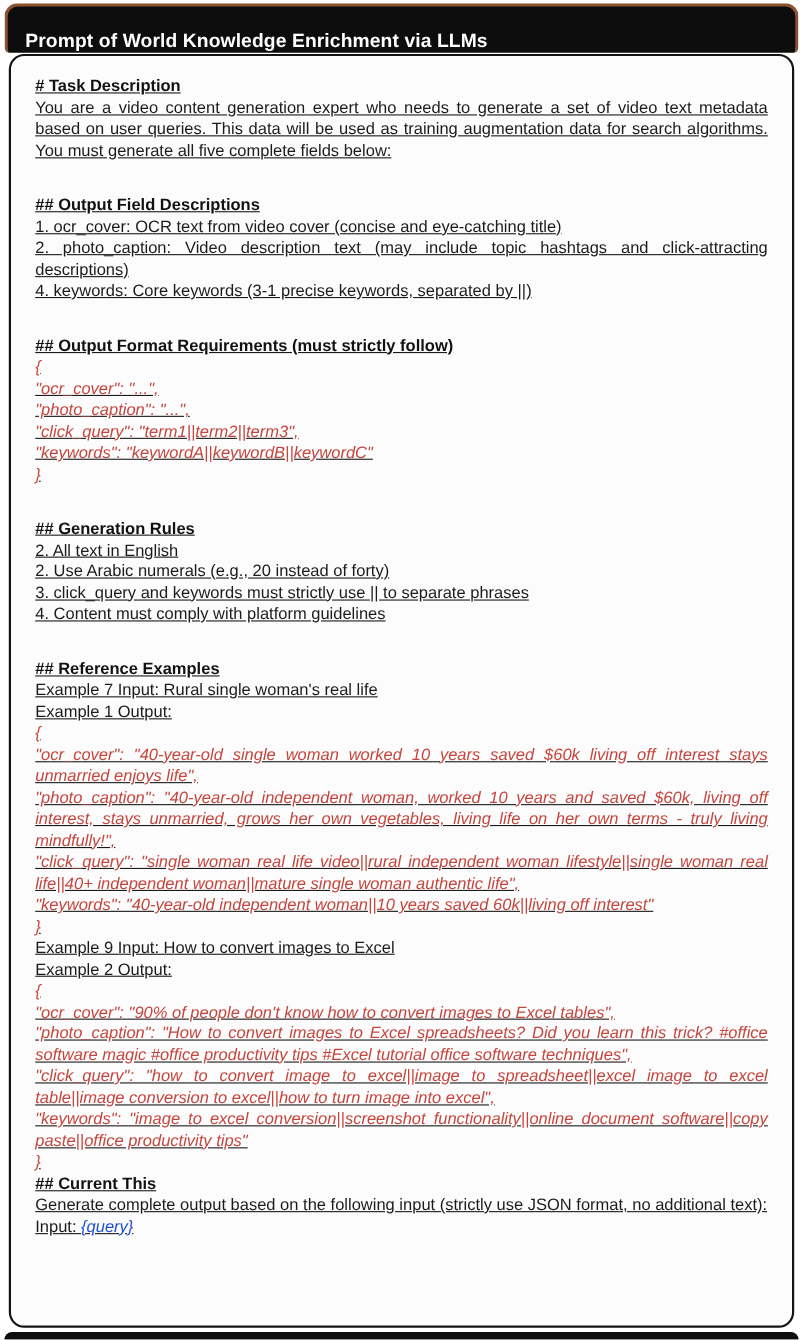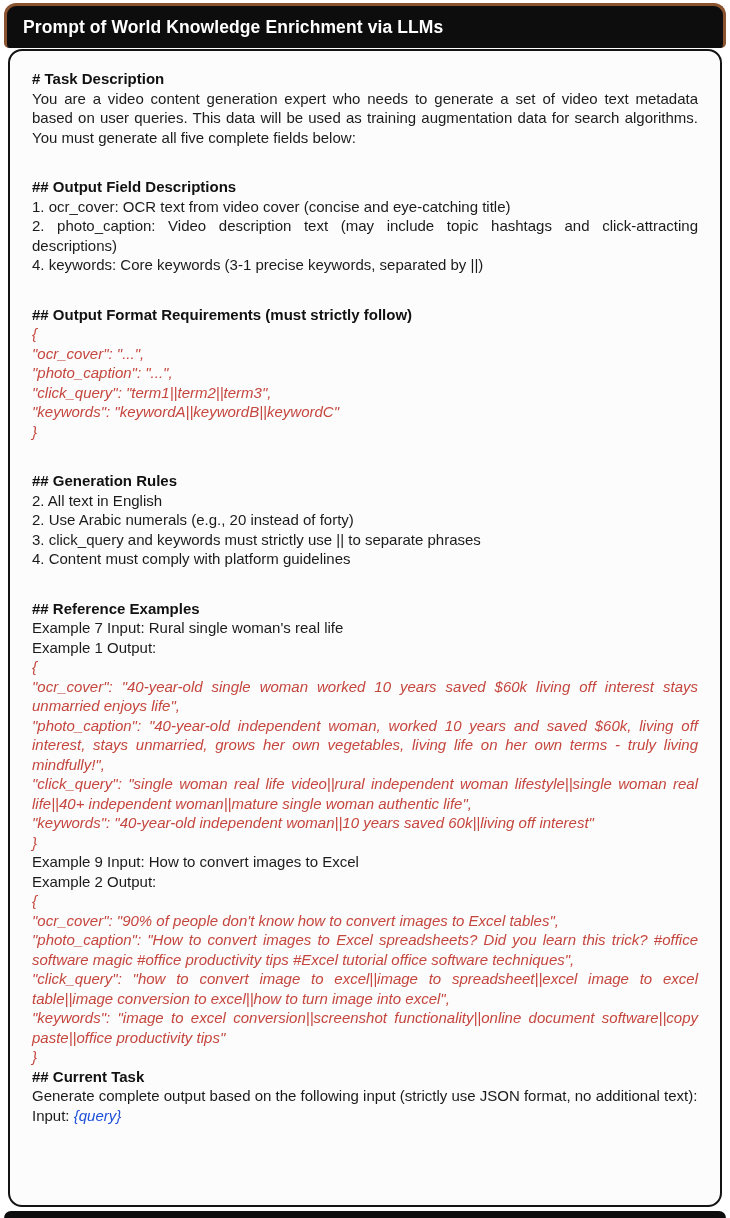--- a/index.html
+++ b/index.html
@@ -10,39 +10,40 @@
     background:#ffffff;
     font-family:"Liberation Sans", sans-serif;
     overflow:hidden;
   }
   .header {
     position:absolute; left:4px; right:4px; top:3px; height:45px;
     background:#0d0d0d;
     border:3px solid #8a5430;
     border-bottom:none;
     border-radius:12px 12px 5px 5px;
-    display:flex; align-items:center;
+    display:flex; align-items:flex-end;
     padding:0 16px;
   }
   .header .title {
     color:#ffffff;
     font-size:17.5px;
     font-weight:700;
     letter-spacing:0.1px;
   }
   .panel {
     position:absolute; left:8px; right:8px; top:49px; bottom:11px;
     background:#fcfcfc;
     border:2px solid #141414;
     border-radius:14px;
     padding:18px 22px 0 22px;
     overflow:hidden;
     color:#1b1b1b;
     font-size:15px;
     line-height:19.5px;
+    text-decoration:underline;
   }
   .bottom-strip {
     position:absolute; left:4px; right:4px; bottom:0; height:7px;
     background:#0d0d0d;
     border-radius:8px 8px 0 0;
   }
   .sec { margin-bottom:30px; }
   .sec.tight { margin-bottom:0; }
   .h { font-weight:700; color:#111111; }
   .just { text-align:justify; }
@@ -113,21 +114,21 @@
       <p>Example 2 Output:</p>
       <p class="code">{</p>
       <p class="code">"ocr_cover": "90% of people don't know how to convert images to Excel tables",</p>
       <p class="code">"photo_caption": "How to convert images to Excel spreadsheets? Did you learn this trick? #office software magic #office productivity tips #Excel tutorial office software techniques",</p>
       <p class="code">"click_query": "how to convert image to excel||image to spreadsheet||excel image to excel table||image conversion to excel||how to turn image into excel",</p>
       <p class="code">"keywords": "image to excel conversion||screenshot functionality||online document software||copy paste||office productivity tips"</p>
       <p class="code">}</p>
     </div>
 
     <div class="sec tight">
-      <p class="h">## Current Task</p>
+      <p class="h">## Current This</p>
       <p class="just">Generate complete output based on the following input (strictly use JSON format, no additional text):</p>
       <p><span>Input: </span><span class="ital-accent">{query}</span></p>
     </div>
 
   </div>
 
   <div class="bottom-strip"></div>
 
 </div>
 

